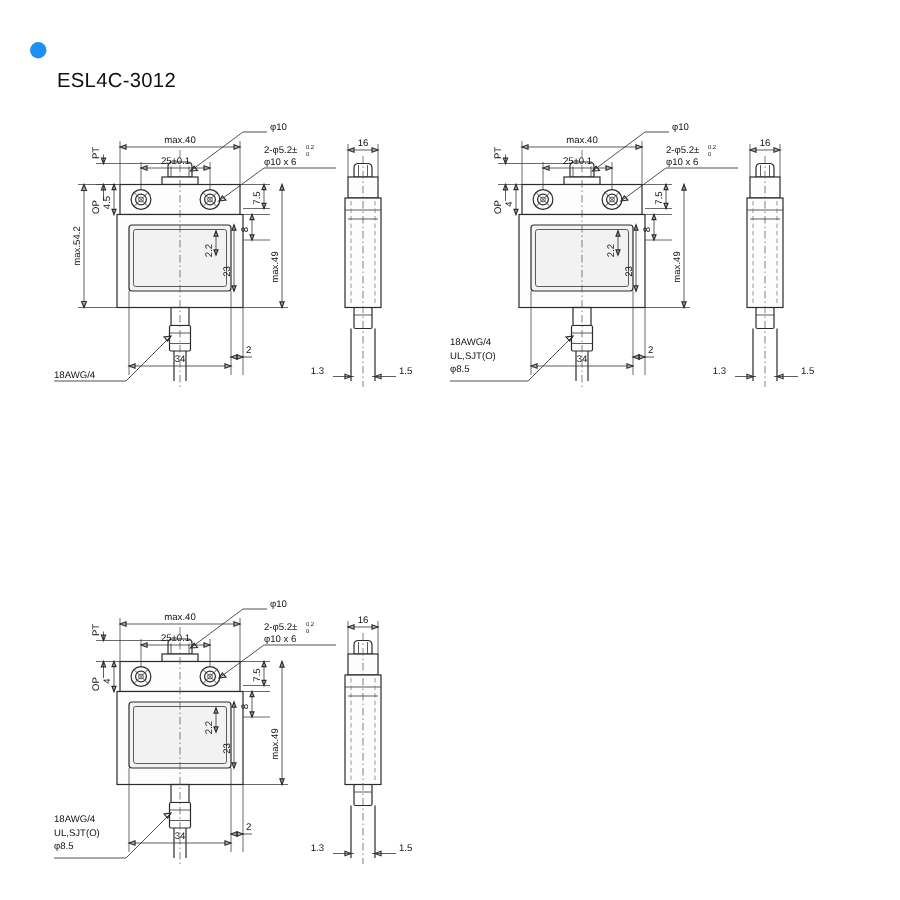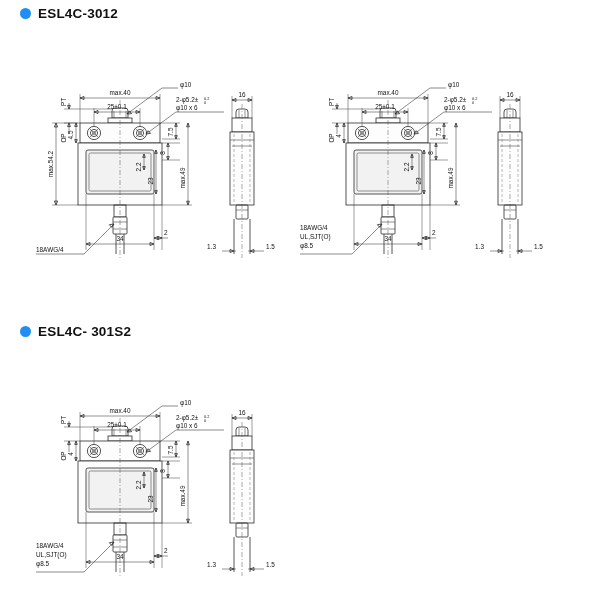--- a/index.html
+++ b/index.html
@@ -22,23 +22,24 @@
     white-space:nowrap;
   }
   .bullet{
     width:11px;height:11px;border-radius:50%;
     background:#1e90f5;
     flex:0 0 auto;
     display:block;
   }
   .sec-title{
     font-size:13.5px;
-    font-weight:bold;
+    font-weight:normal;
     letter-spacing:.2px;
     color:#111;
+    margin-top:40px;
   }
 
   
   .dwg{position:absolute;}
   .dwg svg{display:block;overflow:visible;}
 
   
   .ln{stroke:#2b2b2b;stroke-width:.8;fill:none;}
   .ln-thin{stroke:#3a3a3a;stroke-width:.55;fill:none;}
   .ln-ext{stroke:#3a3a3a;stroke-width:.5;fill:none;}
@@ -54,24 +55,20 @@
 <body>
 
 <div class="sheet">
 
   <div class="sec-header" style="left:20px;top:6px;">
     <span class="bullet"></span>
     <span class="sec-title">ESL4C-3012</span>
   </div>
 
 
-  <div class="sec-header" style="left:20px;top:324px;">
-    <span class="bullet"></span>
-    <span class="sec-title">ESL4C- 301S2</span>
-  </div>
 
   <div class="dwg" style="left:28px;top:78px;">
   <svg width="272" height="190" viewBox="0 0 272 190">
 
     <path class="ln" d="M84 40 L84 33 Q84 30 87 30 L97 30 Q100 30 100 33 L100 40 Z"></path>
     <line class="ln-thin" x1="86" y1="33" x2="86" y2="40"></line>
     <line class="ln-thin" x1="98" y1="33" x2="98" y2="40"></line>
 
     <rect class="ln fillbody" x="80" y="40" width="24" height="5"></rect>
 

